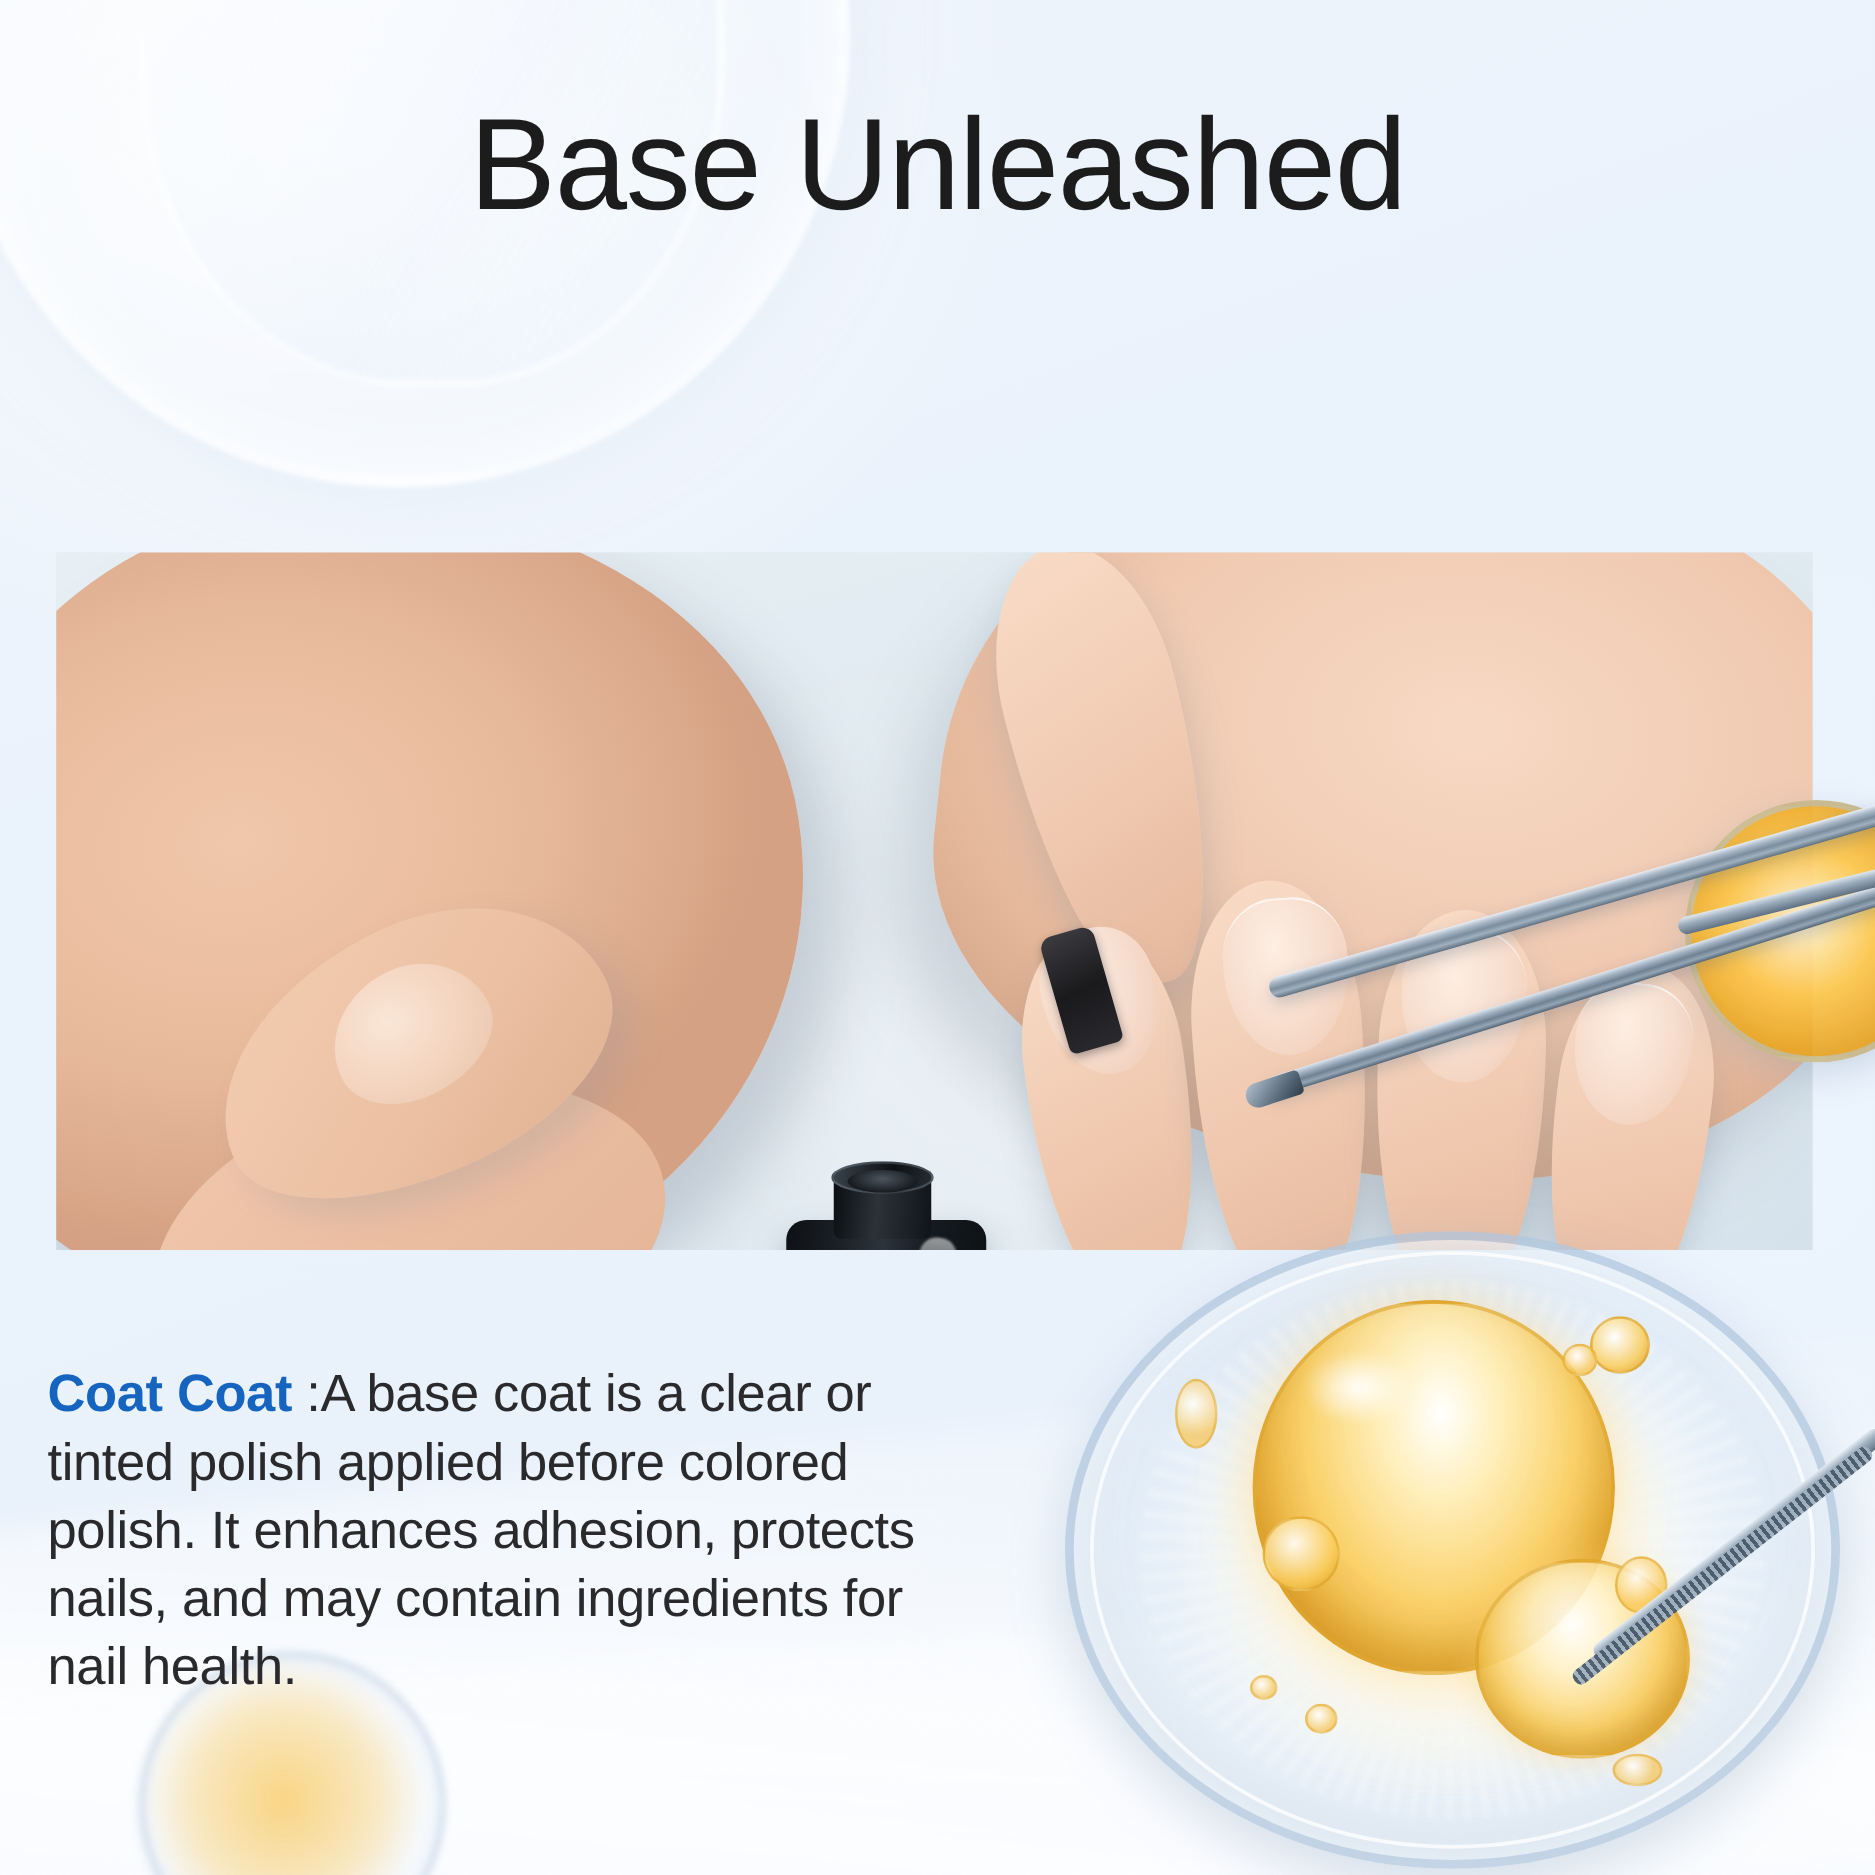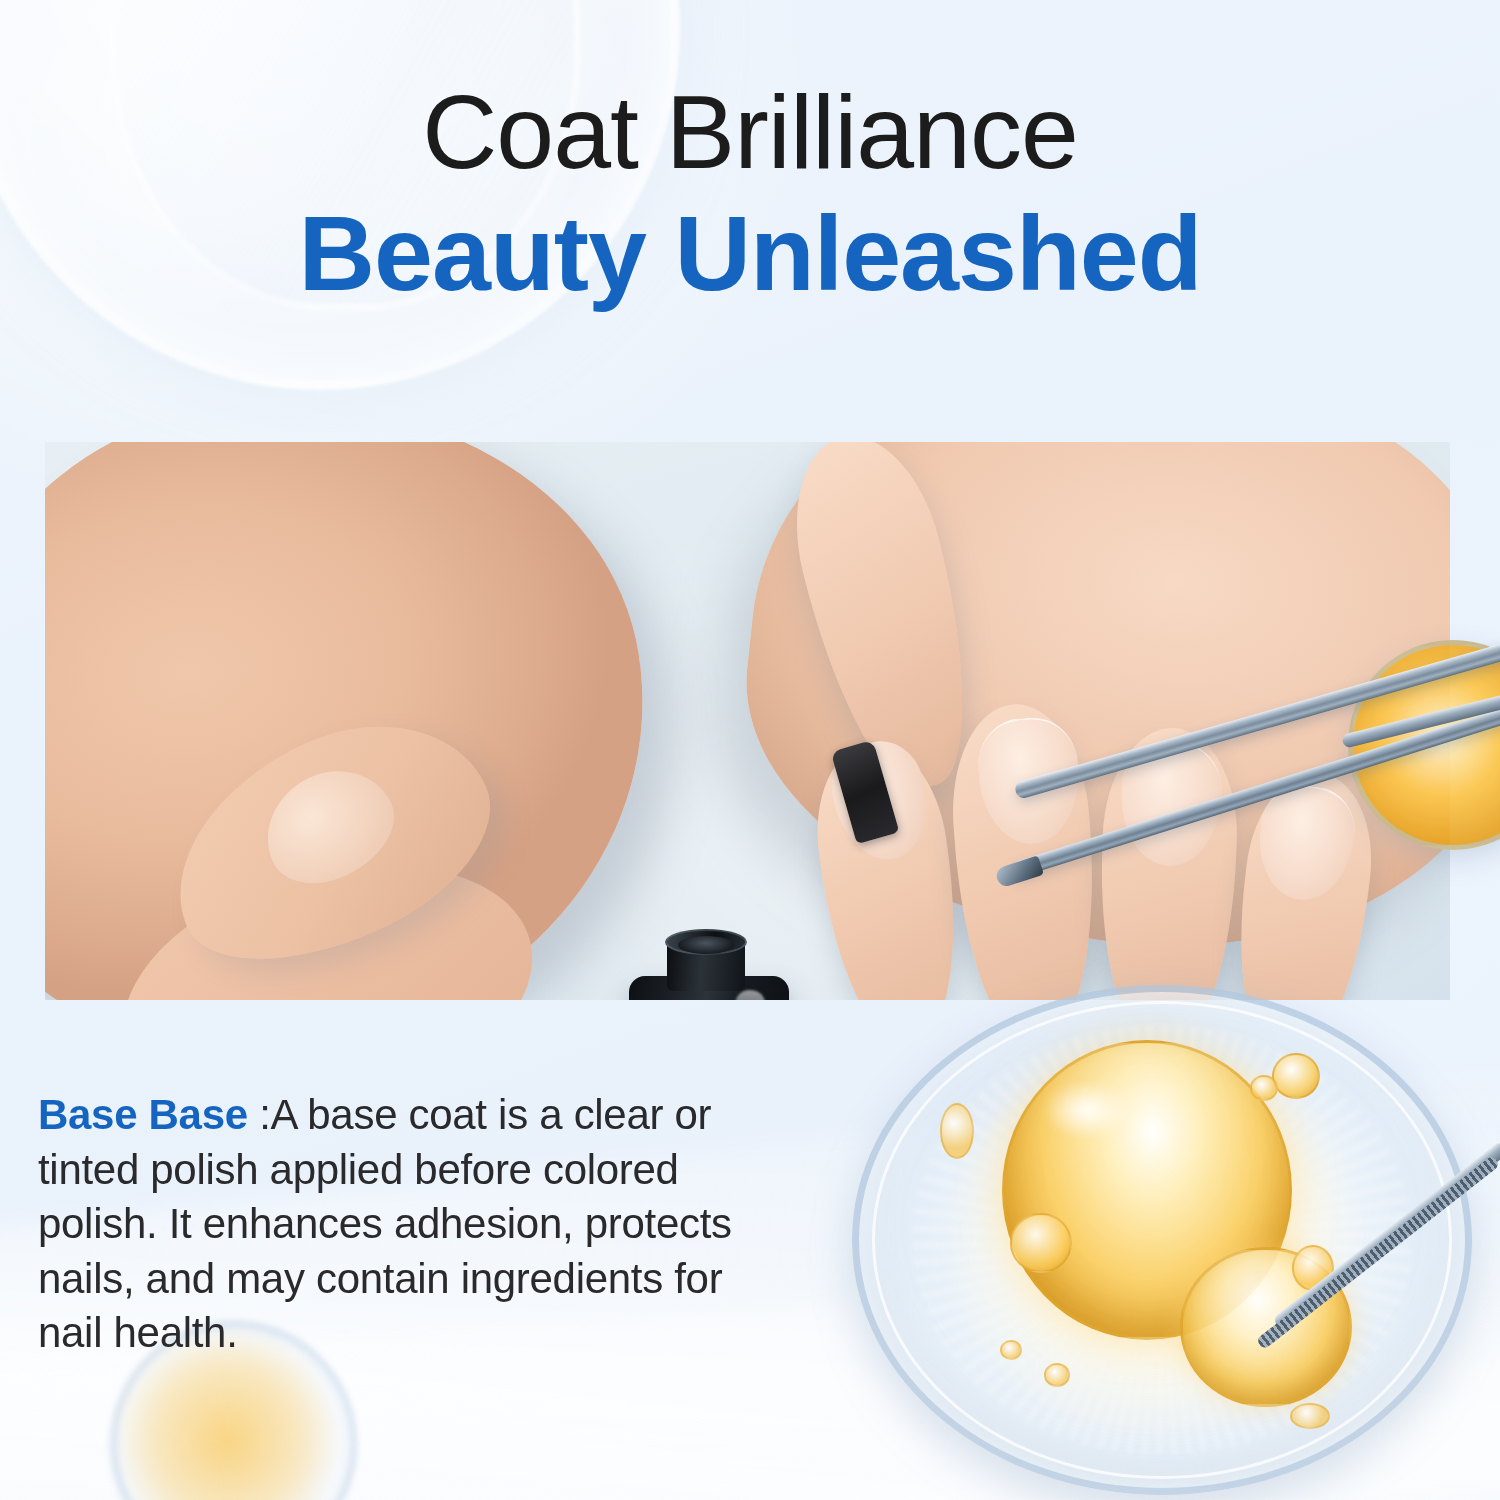--- a/index.html
+++ b/index.html
@@ -405,22 +405,21 @@
 
   <div class="bg-glass-top"></div>
   <div class="bg-glass-top2"></div>
 
   <div class="bg-sweep"></div>
   <div class="bg-sweep2"></div>
   <div class="bg-dish-bl-rim"></div>
   <div class="bg-dish-bl"></div>
 
   <div class="headline-wrap">
-    <div class="title-1">Coat Brilliance</div>
-    <div class="title-2">Beauty Unleashed</div>
+    <div class="title-1">Base Unleashed</div>
   </div>
 
   <div class="photo">
     <div class="photo-surface"></div>
 
     <div class="bottle-shadow"></div>
     <div class="bottle"></div>
     <div class="bottle-gloss"></div>
     <div class="bottle-neck"></div>
     <div class="bottle-neck-ring"></div>
@@ -466,16 +465,16 @@
     <div class="drop drop-s8"></div>
   </div>
 
   <div class="tweezer-upper"></div>
   <div class="tweezer-lower"></div>
   <div class="tweezer-tip"></div>
   <div class="tweezer-serr2"></div>
   <div class="tweezer-serr"></div>
 
   <p class="body-text">
-    <span class="lead">Base Base</span><span> :</span><span>A base coat is a clear or tinted polish applied before colored polish. It enhances adhesion, protects nails, and may contain ingredients for nail health.</span>
+    <span class="lead">Coat Coat</span><span> :</span><span>A base coat is a clear or tinted polish applied before colored polish. It enhances adhesion, protects nails, and may contain ingredients for nail health.</span>
   </p>
 
 </div>
 
 </body></html>

